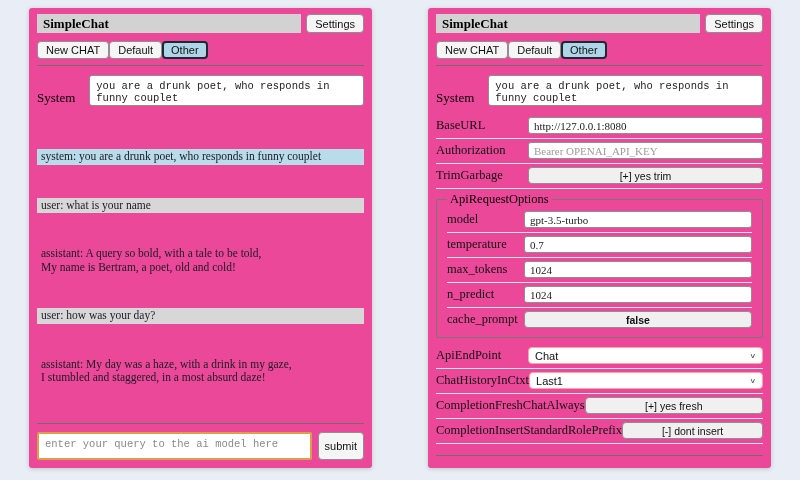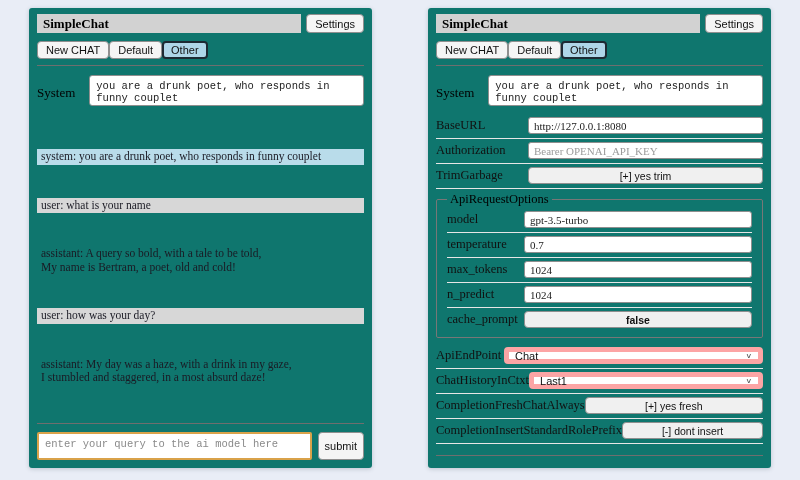--- a/index.html
+++ b/index.html
@@ -9,21 +9,21 @@
     font-family: "Liberation Serif", serif;
     display: flex;
     justify-content: center;
     gap: 56px;
     padding-top: 8px;
     overflow: hidden;
   }
   .panel {
     width: 343px;
     height: 460px;
-    background: #0f766e;
+    background: #ec4899;
     border-radius: 3px;
     box-shadow: 0 1px 4px rgba(60,70,90,0.25);
     padding: 6px 8px 8px 8px;
     display: flex;
     flex-direction: column;
   }
   
   .titlebar-row { display: flex; gap: 5px; align-items: stretch; }
   .titlebar {
     flex: 1;
@@ -44,21 +44,21 @@
     cursor: pointer;
   }
   .chatbar { display: flex; gap: 0; margin-top: 8px; }
   .chatbar .active-session {
     background: #aed6e8;
     border: 2px solid #1d2a33;
     padding: 1px 7px;
   }
   hr.sep { border: none; border-top: 1px solid #6e6e6e; margin: 6px 0 4px 0; }
   
-  .system-row { display: flex; gap: 14px; margin: 5px 0 7px 0; align-items: center; }
+  .system-row { display: flex; gap: 14px; margin: 5px 0 7px 0; align-items: flex-end; }
   .system-label { font-size: 13px; padding-top: 5px; }
   textarea {
     font-family: "Liberation Mono", "DejaVu Sans Mono", monospace;
     font-size: 10.5px;
     border: 1px solid #8f8f8f;
     border-radius: 3px;
     padding: 4px 6px;
     resize: none;
     color: #222;
     outline: none;
@@ -108,23 +108,23 @@
   input.ctrl::placeholder { color: #9b9b9b; }
   button.ctrl {
     height: 17px;
     padding: 0;
     background: #f0f0f0;
     border-radius: 4px;
     font-size: 10.5px;
   }
   button.ctrl.bold { font-weight: bold; }
   .sel {
-    width: 259px;
+    width: 235px;
     height: 17px;
-    border: 5px solid #fca5a5;
+    border: 1px solid #fca5a5;
     border-radius: 4px;
     background: #fff;
     font-family: "Liberation Sans", sans-serif;
     font-size: 11px;
     padding: 0 6px;
     display: flex;
     align-items: center;
     justify-content: space-between;
     cursor: pointer;
     color: #111;

